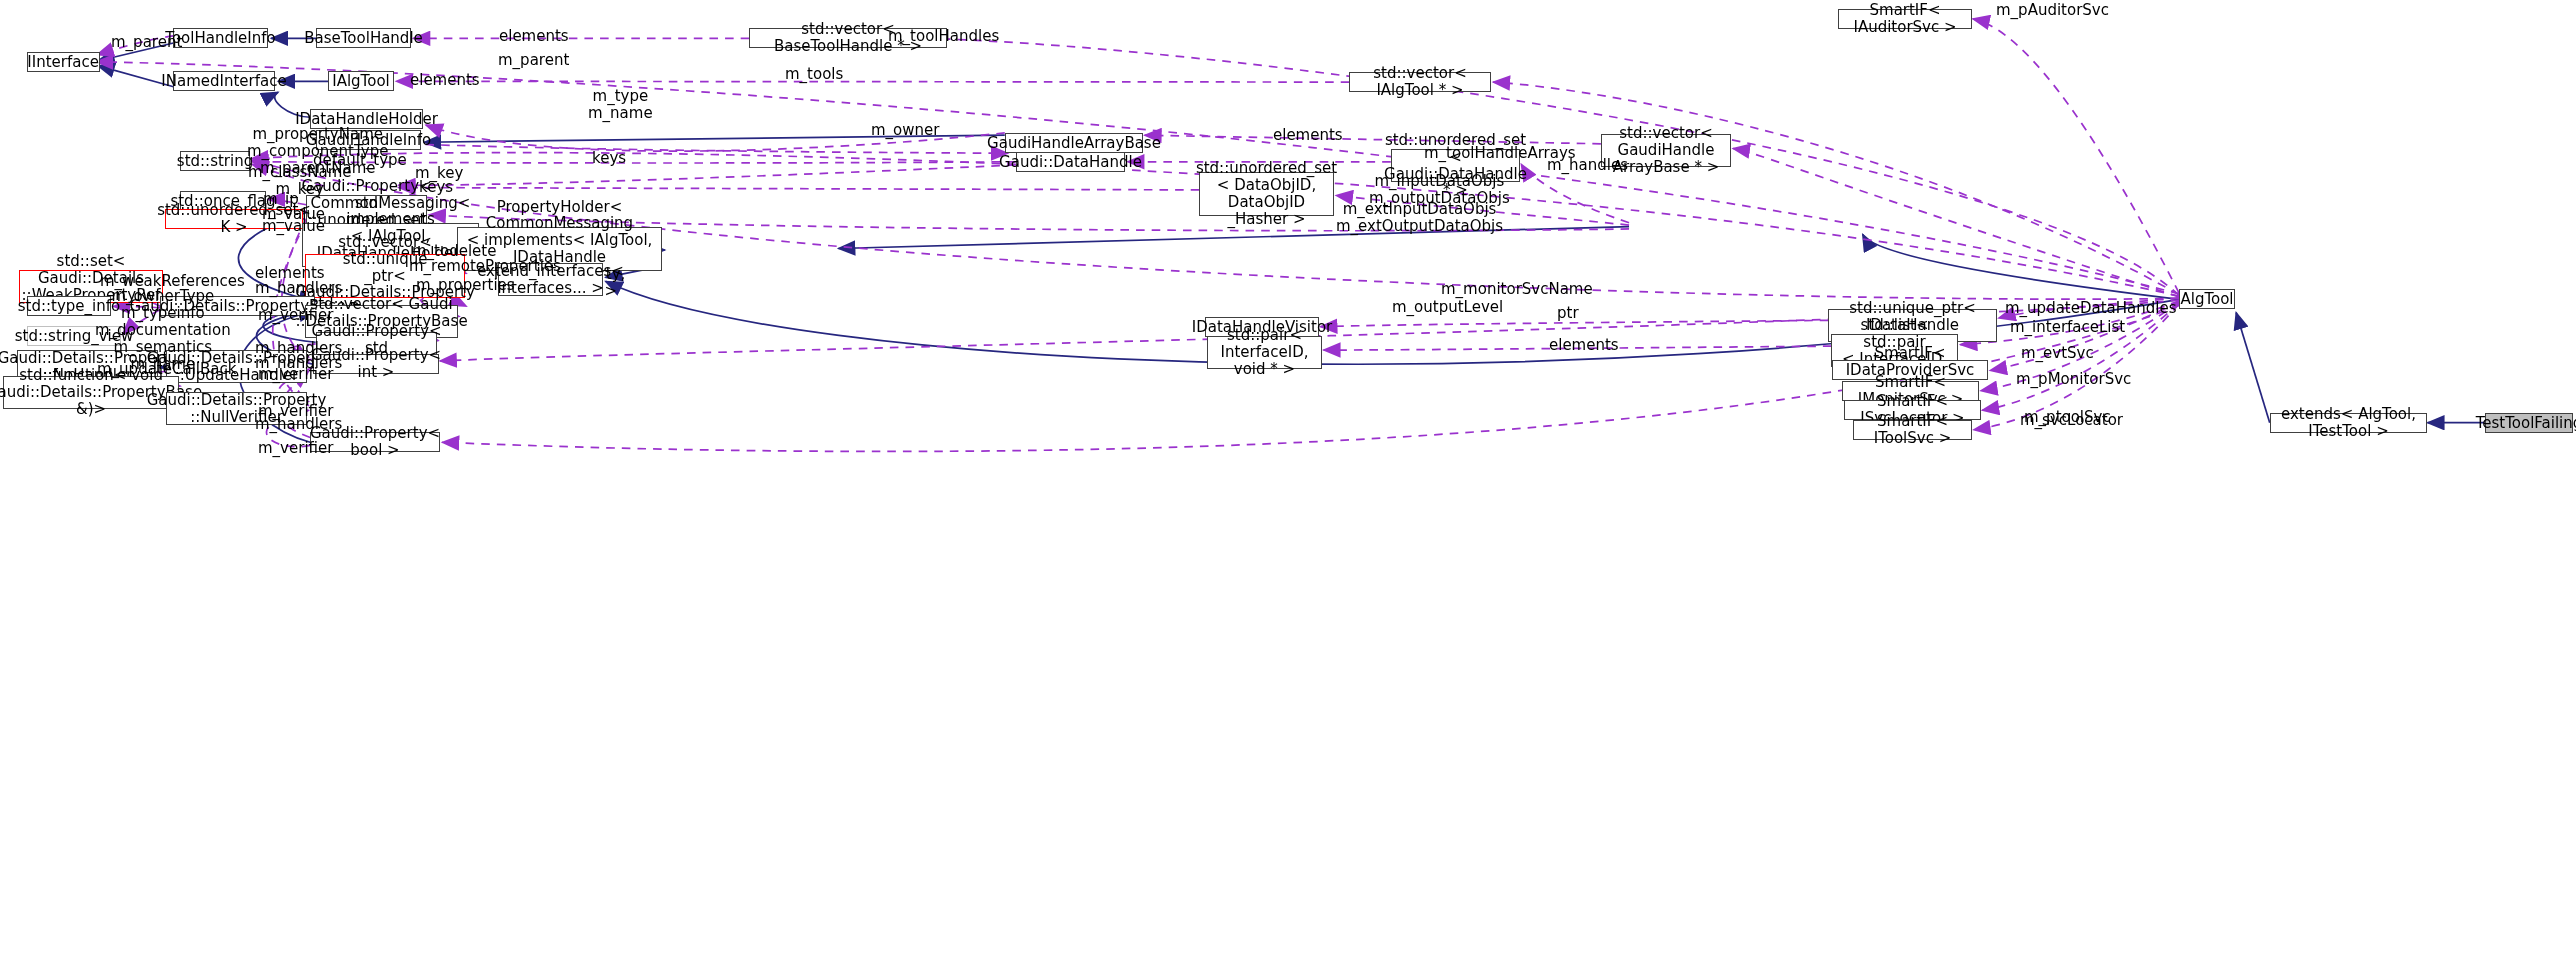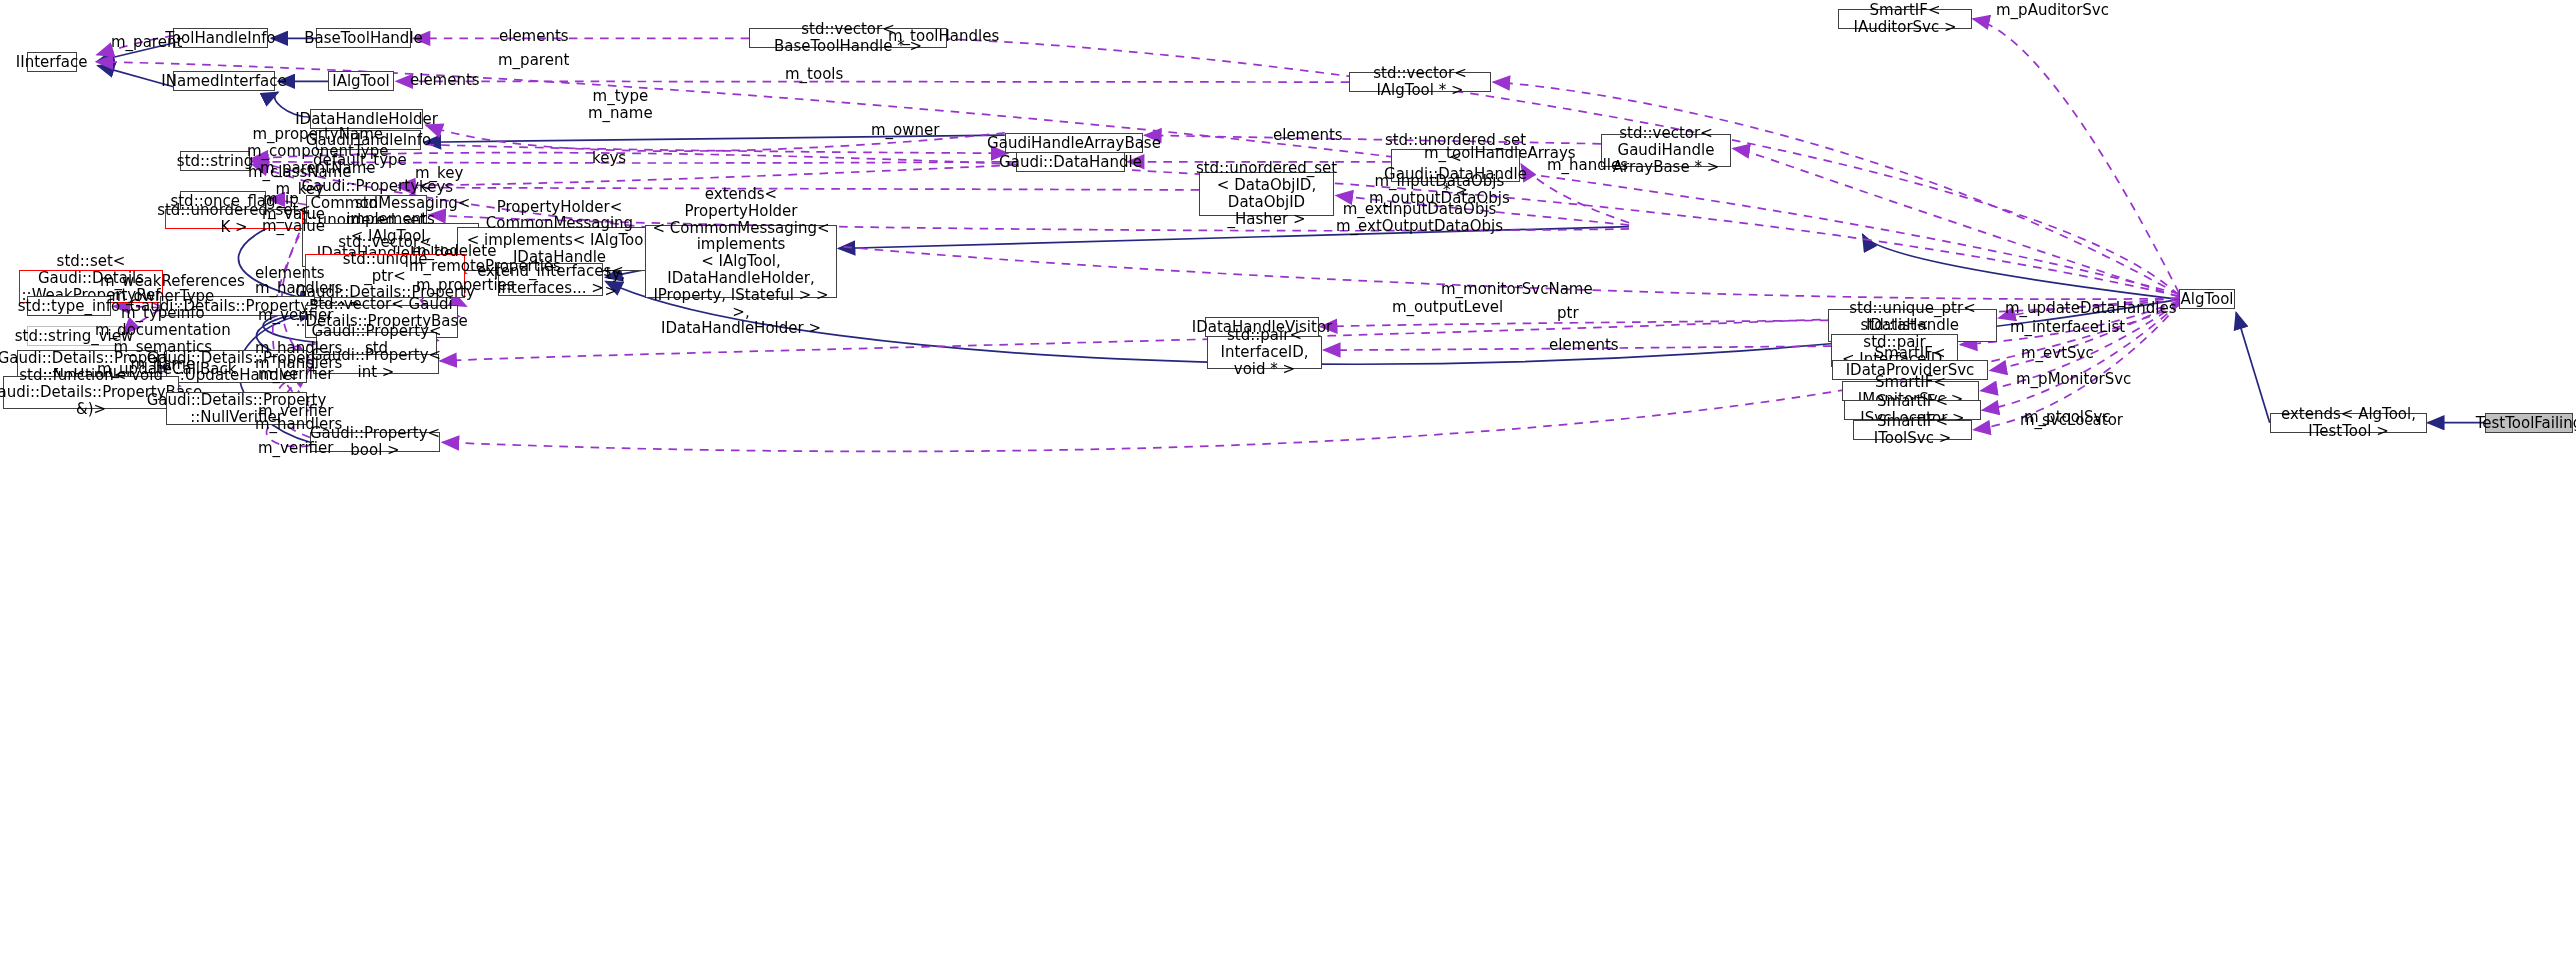--- a/index.html
+++ b/index.html
@@ -96,21 +96,21 @@
       <path d="M404,440 C380,442 340,448 395,457"></path>
       <path d="M400,460 C380,462 350,465 395,464"></path>
       <path d="M400,470 C360,490 330,505 395,514"></path>
       <path d="M397,560 C360,545 330,530 395,475"></path>
       <path d="M397,570 C350,580 300,545 395,525"></path>
       <path d="M392,280 C360,340 340,420 395,462"></path>
       <path d="M392,284 C350,360 320,470 395,519"></path>
       <path d="M585,330 C540,380 500,420 561,436"></path>
     </g>
   </svg>
-<div class="node" style="left: 26.6px; top: 52px; width: 50px; height: 20.3px;">IInterface</div>
+<div class="node" style="left: 26.6px; top: 52px; width: 73px; height: 20.3px;">IInterface</div>
     <div class="node" style="left: 173px; top: 28px; width: 95px; height: 20.3px;">ToolHandleInfo</div>
     <div class="node" style="left: 316px; top: 28px; width: 95px; height: 20.3px;">BaseToolHandle</div>
     <div class="node" style="left: 173px; top: 71px; width: 102px; height: 20.3px;">INamedInterface</div>
     <div class="node" style="left: 328px; top: 71px; width: 66px; height: 20.3px;">IAlgTool</div>
     <div class="node" style="left: 749px; top: 28px; width: 198px; height: 20.3px;">std::vector&lt; BaseToolHandle * &gt;</div>
     <div class="node" style="left: 1838px; top: 8.6px; width: 134px; height: 20.3px;">SmartIF&lt; IAuditorSvc &gt;</div>
     <div class="node" style="left: 1349px; top: 72px; width: 142px; height: 20.3px;">std::vector&lt; IAlgTool * &gt;</div>
     <div class="node" style="left: 310px; top: 109px; width: 113px; height: 20.3px;">IDataHandleHolder</div>
     <div class="node" style="left: 316px; top: 130px; width: 105px; height: 20.3px;">GaudiHandleInfo</div>
     <div class="node" style="left: 1005px; top: 125px; width: 138px; height: 20.3px; margin-top: 8px;">GaudiHandleArrayBase</div>
@@ -127,25 +127,20 @@
     <div class="node" style="left: 180px; top: 191px; width: 86px; height: 20.3px;">std::once_flag</div>
     <div class="node" style="left: 306px; top: 195px; width: 121px; height: 33px;">Gaudi::Property&lt; std
 ::unordered_set &gt;</div>
     <div class="node red" style="left: 165px; top: 209px; width: 138px; height: 20.3px;">std::unordered_set&lt; K &gt;</div>
     <div class="node" style="left: 302px; top: 223px; width: 177px; height: 44px;">CommonMessaging&lt; implements
 &lt; IAlgTool, IDataHandleHolder,
 IProperty, IStateful &gt; &gt;</div>
     <div class="node" style="left: 457px; top: 227px; width: 205px; height: 44px;">PropertyHolder&lt; CommonMessaging
 &lt; implements&lt; IAlgTool, IDataHandle
 Holder, IProperty, IStateful &gt; &gt; &gt;</div>
-    <div class="node" style="left: 645px; top: 225px; width: 192px; height: 73px;">extends&lt; PropertyHolder
-&lt; CommonMessaging&lt; implements
-&lt; IAlgTool, IDataHandleHolder,
-IProperty, IStateful &gt; &gt; &gt;,
-IDataHandleHolder &gt;</div>
     <div class="node red" style="left: 305px; top: 254px; width: 160px; height: 44px;">std::vector&lt; std::unique
 _ptr&lt; Gaudi::Details::Property
 Base &gt; &gt;</div>
     <div class="node" style="left: 498px; top: 263px; width: 105px; height: 33px;">extend_interfaces&lt;
 Interfaces... &gt;</div>
     <div class="node red" style="left: 19px; top: 270px; width: 144px; height: 33px;">std::set&lt; Gaudi::Details
 ::WeakPropertyRef * &gt;</div>
     <div class="node" style="left: 307px; top: 308px; width: 145px; height: 20.3px;">std::vector&lt; RemProperty &gt;</div>
     <div class="node" style="left: 27px; top: 296px; width: 84px; height: 20.3px;">std::type_info</div>
     <div class="node" style="left: 160px; top: 296px; width: 155px; height: 20.3px;">Gaudi::Details::PropertyBase</div>

